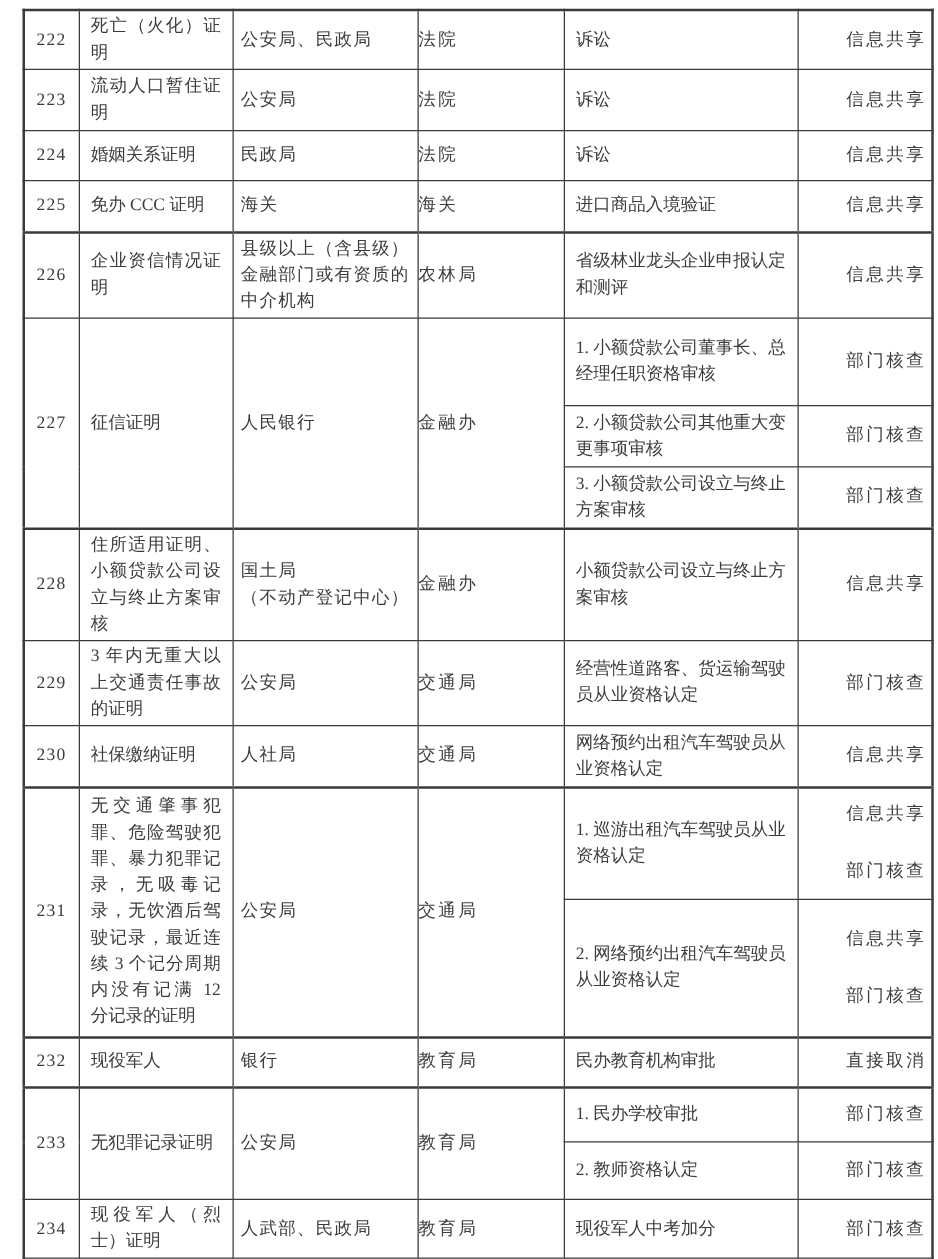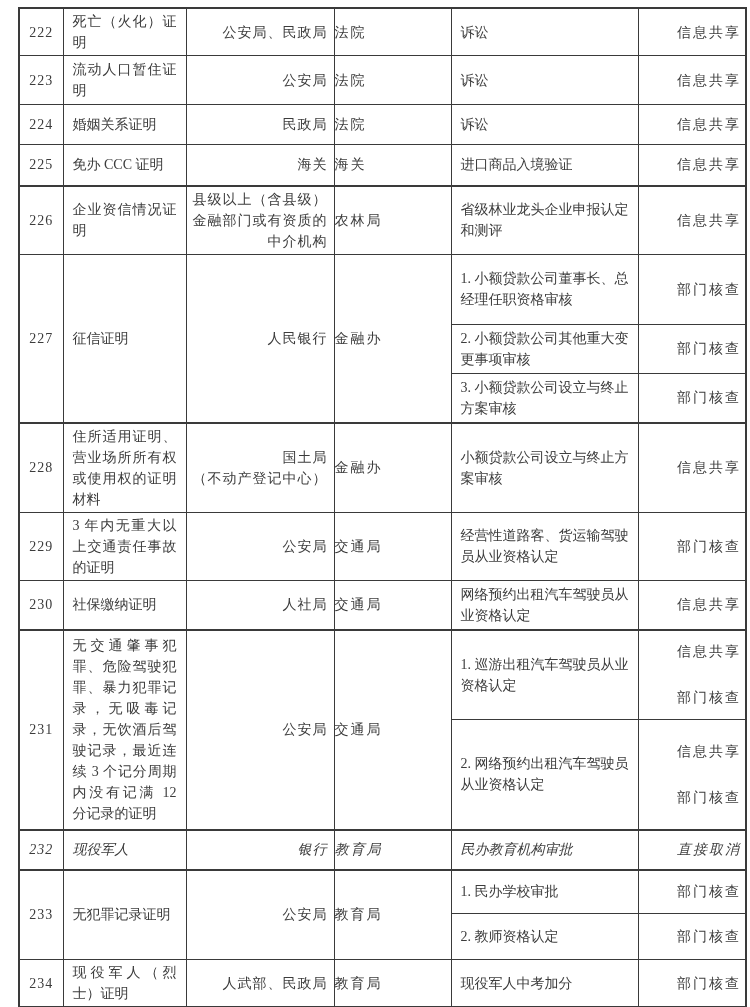--- a/index.html
+++ b/index.html
@@ -40,21 +40,21 @@
     text-align: center;
     padding: 2px 2px;
     letter-spacing: 1px;
   }
   td.name {
     text-align: justify;
     text-justify: inter-character;
     padding: 2px 9px;
   }
   td.auth {
-    text-align: right;
+    text-align: left;
     white-space: pre-line;
     padding: 2px 6px;
     letter-spacing: 1px;
   }
   td.dept {
     text-align: left;
     letter-spacing: 2px;
     padding: 2px 0;
   }
   td.purp {
@@ -149,21 +149,21 @@
         </td>
       </tr>
       <tr style="height: 48px;">
         <td class="purp hb">3. 小额贷款公司设立与终止方案审核</td>
         <td class="meth hb">
           <div class="method-label">部门核查</div>
         </td>
       </tr>
       <tr style="height: 89px;">
         <td class="num">228</td>
-        <td class="name">住所适用证明、营业场所所有权或使用权的证明材料</td>
+        <td class="name">住所适用证明、小额贷款公司设立与终止方案审核</td>
         <td class="auth">国土局
 （不动产登记中心）</td>
         <td class="dept">金融办</td>
         <td class="purp">小额贷款公司设立与终止方案审核</td>
         <td class="meth">
           <div class="method-label">信息共享</div>
         </td>
       </tr>
       <tr style="height: 68px;">
         <td class="num">229</td>
@@ -196,21 +196,21 @@
           <div class="method-label">部门核查</div>
         </td>
       </tr>
       <tr style="height: 110px;">
         <td class="purp hb">2. 网络预约出租汽车驾驶员从业资格认定</td>
         <td class="meth hb">
           <div class="method-label">信息共享</div>
           <div class="method-label">部门核查</div>
         </td>
       </tr>
-      <tr style="height: 40px; font-style: italic;">
+      <tr style="height: 40px;">
         <td class="num hb">232</td>
         <td class="name hb">现役军人</td>
         <td class="auth hb">银行</td>
         <td class="dept hb">教育局</td>
         <td class="purp hb">民办教育机构审批</td>
         <td class="meth hb">
           <div class="method-label">直接取消</div>
         </td>
       </tr>
       <tr style="height: 44px;">

